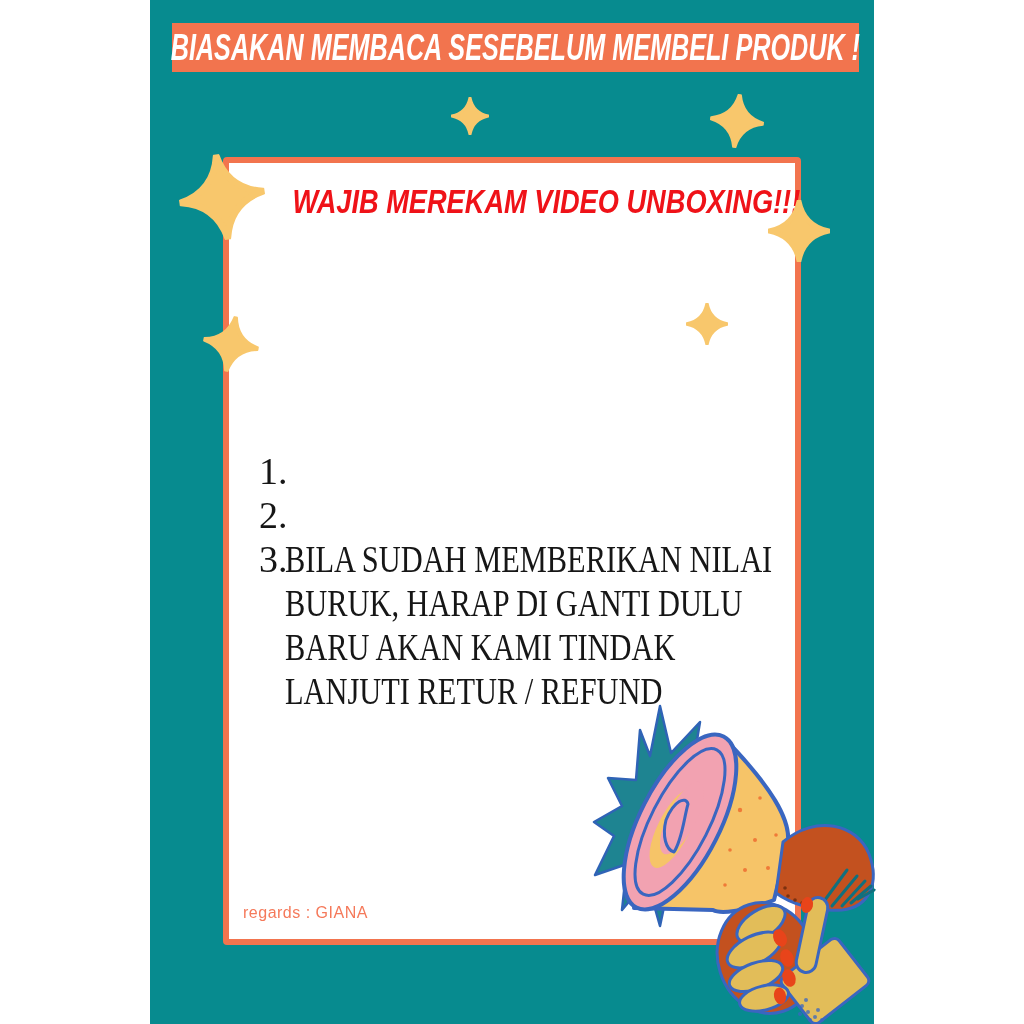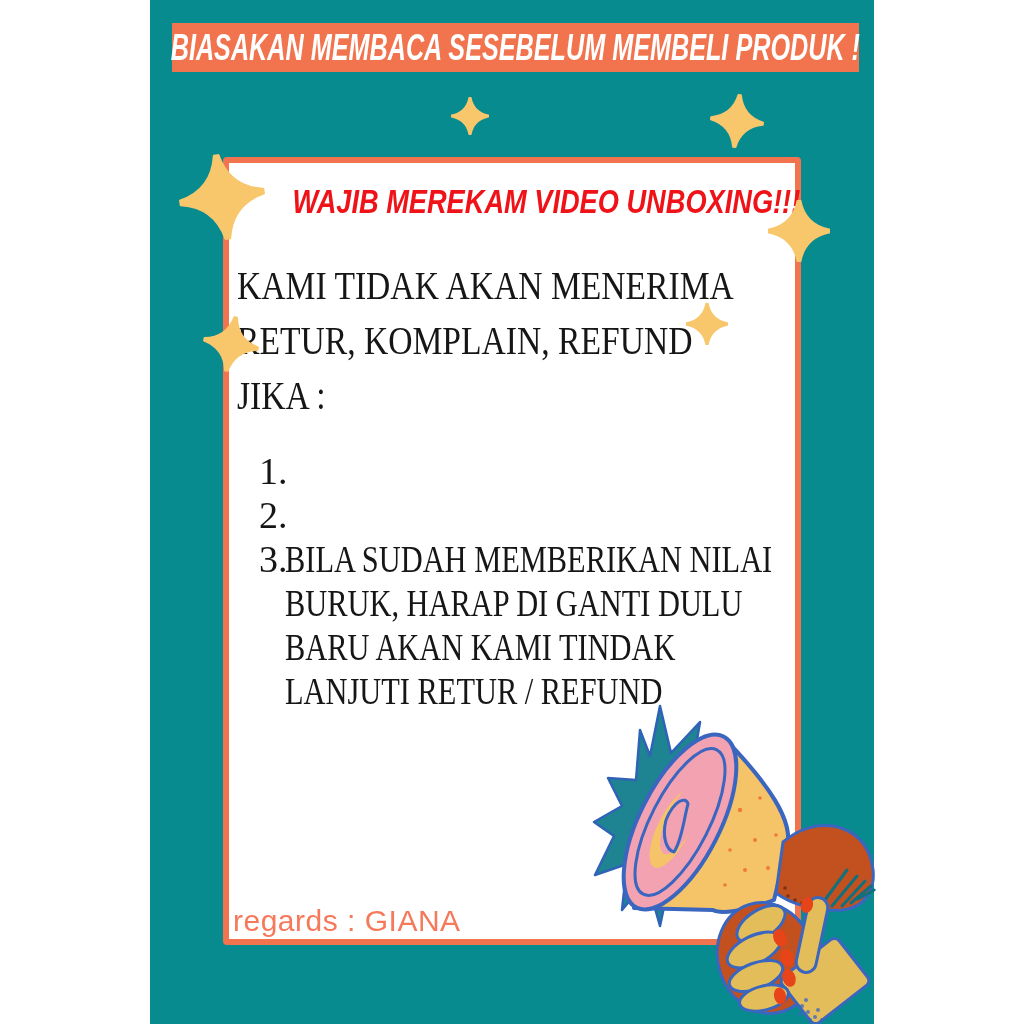--- a/index.html
+++ b/index.html
@@ -17,21 +17,21 @@
         font-size:34px;line-height:40px;transform:scaleX(.80);transform-origin:50% 50%;}
   .body-block{position:absolute;left:8px;top:95px;color:#161616;
         font-family:"Liberation Serif",serif;font-size:40px;line-height:55px;}
   .body-line{display:block;white-space:nowrap;transform:scaleX(.84);transform-origin:0 50%;}
   .rules-list{position:absolute;left:8px;top:286px;color:#161616;
         font-family:"Liberation Serif",serif;font-size:38px;line-height:44px;}
   .li{display:flex;align-items:flex-start;}
   .li .num{flex:none;width:26px;margin-left:22px;display:inline-block;}
   .li .ltext{flex:none;}
   .lline{display:block;white-space:nowrap;transform:scaleX(.80);transform-origin:0 50%;}
-  .signature{position:absolute;left:4px;top:741px;color:#F5795A;font-size:30px;letter-spacing:.5px;}
+  .signature{position:absolute;left:14px;top:741px;color:#F5795A;font-size:16px;letter-spacing:.5px;}
   .sparkle{position:absolute;z-index:7;}
   .sparkle svg{display:block;width:100%;height:100%;}
   .sparkle-in-card{position:absolute;left:457px;top:140px;width:42px;height:42px;}
   .sparkle-in-card svg{display:block;width:100%;height:100%;}
   .megaphone{position:absolute;left:570px;top:700px;width:320px;height:324px;z-index:8;}
 </style>
 </head>
 <body>
 
 <div class="stage">
@@ -47,25 +47,20 @@
     <div class="sparkle-in-card">
       <svg viewBox="0 0 100 100">
           <path d="M50 2 C55.5 29 71 44.5 98 50 C71 55.5 55.5 71 50 98 C44.5 71 29 55.5 2 50 C29 44.5 44.5 29 50 2 Z" fill="#F8C76C" stroke="#F8C76C" stroke-width="8" stroke-linejoin="round"></path>
         </svg>
     </div>
 
     <div class="card-heading">
       <span>WAJIB MEREKAM VIDEO UNBOXING!!!</span>
     </div>
 
-    <div class="body-block">
-      <span class="body-line">KAMI TIDAK AKAN MENERIMA</span>
-      <span class="body-line">RETUR, KOMPLAIN, REFUND</span>
-      <span class="body-line">JIKA :</span>
-    </div>
 
     <div class="rules-list">
       <div class="li">
         <span class="num">1.</span>
       </div>
       <div class="li">
         <span class="num">2.</span>
       </div>
       <div class="li">
         <span class="num">3.</span>

